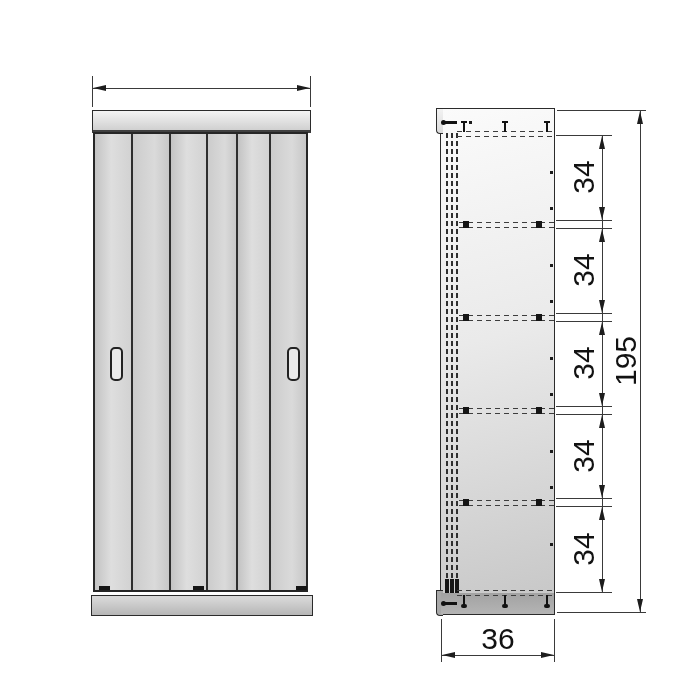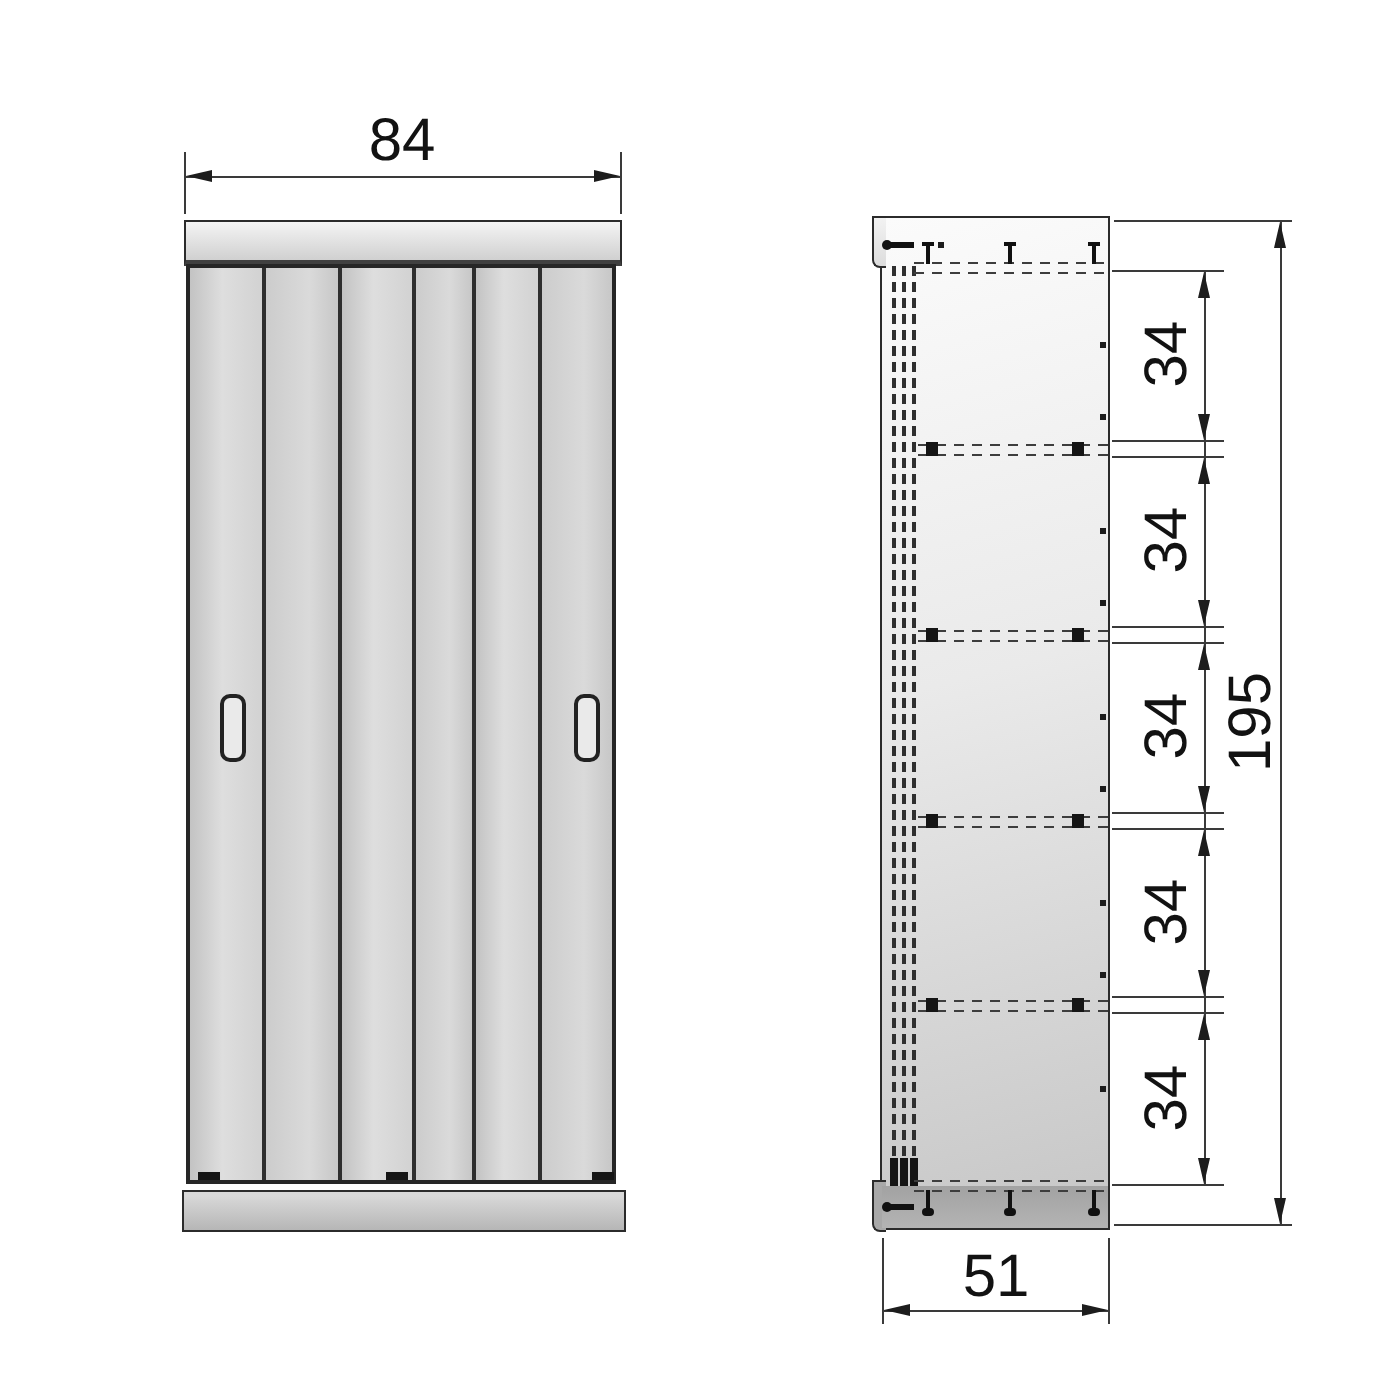--- a/index.html
+++ b/index.html
@@ -46,21 +46,20 @@
   .bolt-l{position:absolute;width:16px;height:5px;}
   .bolt-l::before{content:"";position:absolute;left:0;top:0;width:5px;height:5px;border-radius:50%;background:#111;}
   .bolt-l::after{content:"";position:absolute;left:4px;top:1px;width:12px;height:3px;background:#111;}
   .dot{position:absolute;width:3px;height:3px;background:#1c1c1c;}
 </style>
 </head>
 <body>
 
 <div id="stage">
 
-  <div class="dimlabel" style="left:92px;top:56px;width:218px;">84</div>
   <div class="vline" style="left:92px;top:76px;height:31px;"></div>
   <div class="vline" style="left:310px;top:76px;height:31px;"></div>
   <div class="hline" style="left:92px;top:88px;width:218px;"></div>
   <div class="ar-l" style="left:93px;top:85px;"></div>
   <div class="ar-r" style="left:297px;top:85px;"></div>
 
   <div class="cap"></div>
   <div class="body">
     <div class="plank g1" style="width:17%;"></div>
     <div class="plank g2" style="width:18%;"></div>
@@ -165,15 +164,15 @@
   <div class="vline" style="left:640px;top:110px;height:502px;"></div>
   <div class="ar-u" style="left:637px;top:111px;"></div>
   <div class="ar-d" style="left:637px;top:599px;"></div>
   <div class="vlabel" style="left:591px;top:346px;">195</div>
 
   <div class="vline" style="left:441px;top:619px;height:43px;"></div>
   <div class="vline" style="left:554px;top:619px;height:43px;"></div>
   <div class="hline" style="left:441px;top:655px;width:114px;"></div>
   <div class="ar-l" style="left:442px;top:652px;"></div>
   <div class="ar-r" style="left:541px;top:652px;"></div>
-  <div class="dimlabel" style="left:441px;top:624px;width:114px;">51</div>
+  <div class="dimlabel" style="left:441px;top:624px;width:114px;">36</div>
 
 </div>
 
 </body></html>

